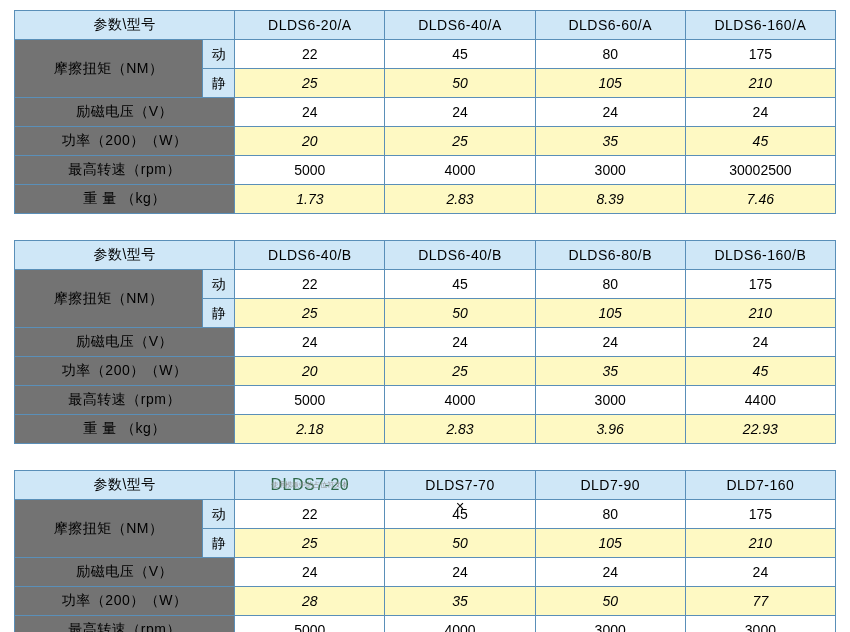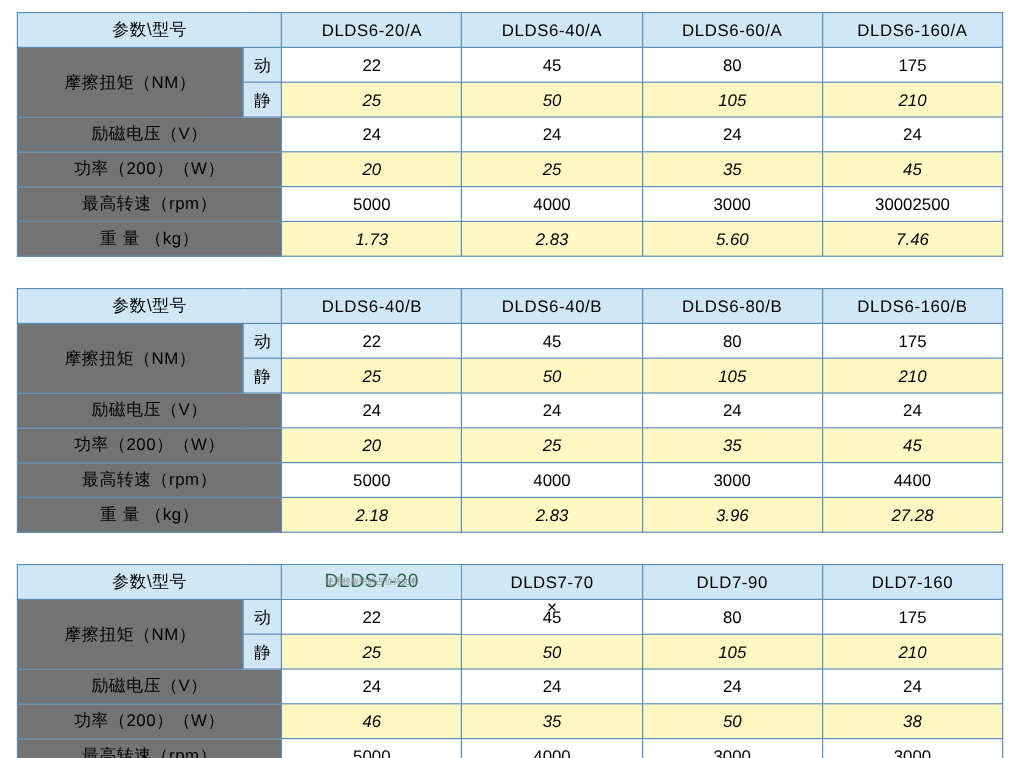--- a/index.html
+++ b/index.html
@@ -157,21 +157,21 @@
         <td class="lbl" colspan="2">最高转速（rpm）</td>
         <td class="val">5000</td>
         <td class="val">4000</td>
         <td class="val">3000</td>
         <td class="val">30002500</td>
       </tr>
       <tr>
         <td class="lbl" colspan="2">重 量 （kg）</td>
         <td class="val-tint">1.73</td>
         <td class="val-tint">2.83</td>
-        <td class="val-tint">5.60</td>
+        <td class="val-tint">8.39</td>
         <td class="val-tint">7.46</td>
       </tr>
     </tbody>
   </table>
 
   <table class="spec">
     <colgroup>
       <col class="col-param">
         <col class="col-sub">
       <col class="col-model">
@@ -221,21 +221,21 @@
         <td class="val">5000</td>
         <td class="val">4000</td>
         <td class="val">3000</td>
         <td class="val">4400</td>
       </tr>
       <tr>
         <td class="lbl" colspan="2">重 量 （kg）</td>
         <td class="val-tint">2.18</td>
         <td class="val-tint">2.83</td>
         <td class="val-tint">3.96</td>
-        <td class="val-tint">27.28</td>
+        <td class="val-tint">22.93</td>
       </tr>
     </tbody>
   </table>
 
   <table class="spec">
     <colgroup>
       <col class="col-param">
         <col class="col-sub">
       <col class="col-model">
         <col class="col-model">
@@ -273,24 +273,24 @@
       </tr>
       <tr>
         <td class="lbl" colspan="2">励磁电压（V）</td>
         <td class="val">24</td>
         <td class="val">24</td>
         <td class="val">24</td>
         <td class="val">24</td>
       </tr>
       <tr>
         <td class="lbl" colspan="2">功率（200）（W）</td>
-        <td class="val-tint">46</td>
+        <td class="val-tint">28</td>
         <td class="val-tint">35</td>
         <td class="val-tint">50</td>
-        <td class="val-tint">38</td>
+        <td class="val-tint">77</td>
       </tr>
       <tr>
         <td class="lbl" colspan="2">最高转速（rpm）</td>
         <td class="val">5000</td>
         <td class="val">4000</td>
         <td class="val">3000</td>
         <td class="val">3000</td>
       </tr>
 
     </tbody>

